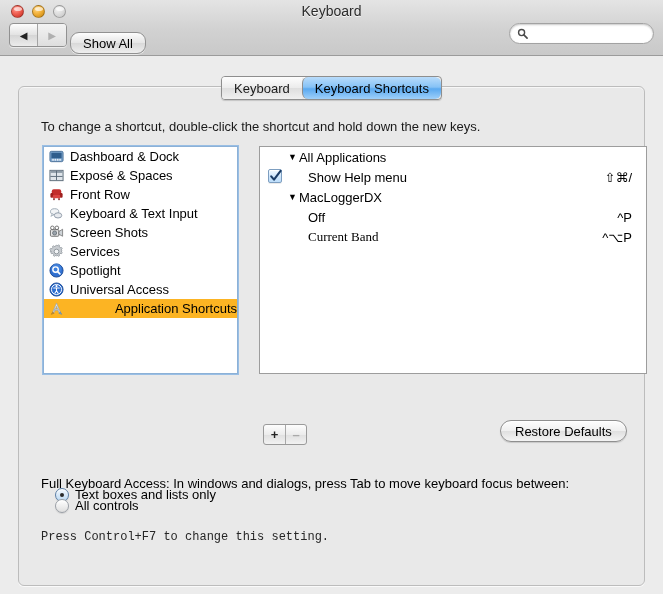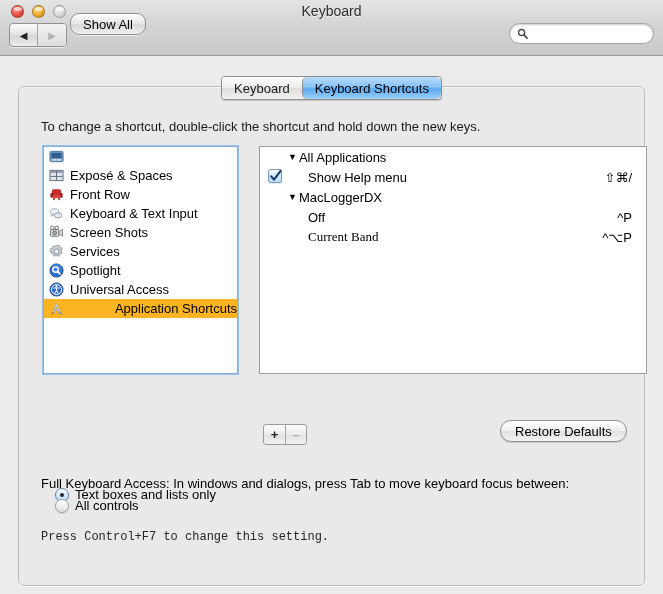--- a/index.html
+++ b/index.html
@@ -73,21 +73,21 @@
     width: 28px; height: 100%;
     display: flex; align-items: center; justify-content: center;
     font-size: 10px;
     color: #222;
     box-sizing: border-box;
   }
   .navbtn.back { border-right: 1px solid #a4a4a4; }
   .navbtn.fwd { color: #b0b0b0; background: linear-gradient(to bottom,#f3f3f3,#dedede); }
 
   .showall {
-    position: absolute; left: 70px; top: 13px;
+    position: absolute; left: 70px; top: 32px;
     height: 22px; padding: 0 12px;
     display: flex; align-items: center;
     font-size: 13px;
     border: 1px solid #919191;
     border-radius: 9px;
     background: linear-gradient(to bottom, #fdfdfd 0%, #e6e6e6 48%, #d9d9d9 52%, #eeeeee 100%);
     box-shadow: 0 1px 0 rgba(255,255,255,.6);
     box-sizing: border-box;
     text-align: right;
   }
@@ -334,20 +334,21 @@
 
         <div class="srow">
           <svg class="ico" viewBox="0 0 16 16">
             <rect x="1" y="2.5" width="14" height="11" rx="1.5" fill="#7ea7cf" stroke="#4a6f96" stroke-width="1"></rect>
             <rect x="2.5" y="4" width="11" height="6" fill="#2f5d8c"></rect>
             <rect x="3.5" y="10.5" width="1.6" height="2" fill="#e9eef4"></rect>
             <rect x="6" y="10.5" width="1.6" height="2" fill="#e9eef4"></rect>
             <rect x="8.5" y="10.5" width="1.6" height="2" fill="#e9eef4"></rect>
             <rect x="11" y="10.5" width="1.6" height="2" fill="#e9eef4"></rect>
           </svg>
+          <span>Dashboard &amp; Dock</span>
         </div>
 
         <div class="srow">
           <svg class="ico" viewBox="0 0 16 16">
             <rect x="1" y="2.5" width="14" height="11" fill="#dfe5ea" stroke="#5b6a77" stroke-width="1"></rect>
             <rect x="1.5" y="3" width="13" height="2.2" fill="#8d9aa6"></rect>
             <line x1="8" y1="3" x2="8" y2="13" stroke="#5b6a77" stroke-width="1"></line>
             <line x1="1.5" y1="9" x2="14.5" y2="9" stroke="#5b6a77" stroke-width="1"></line>
           </svg>
           <span>Exposé &amp; Spaces</span>

